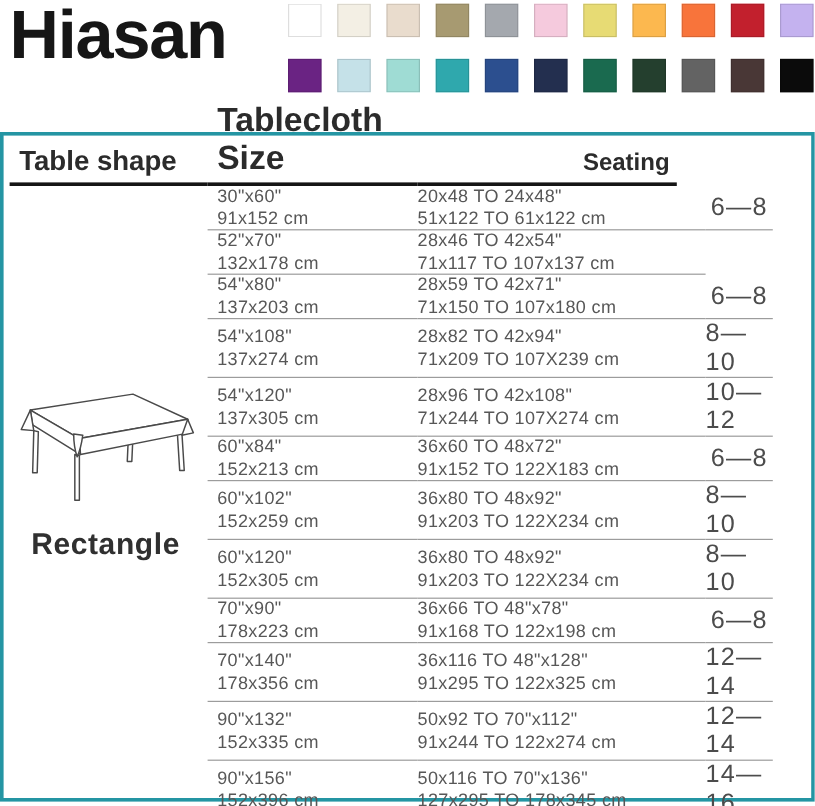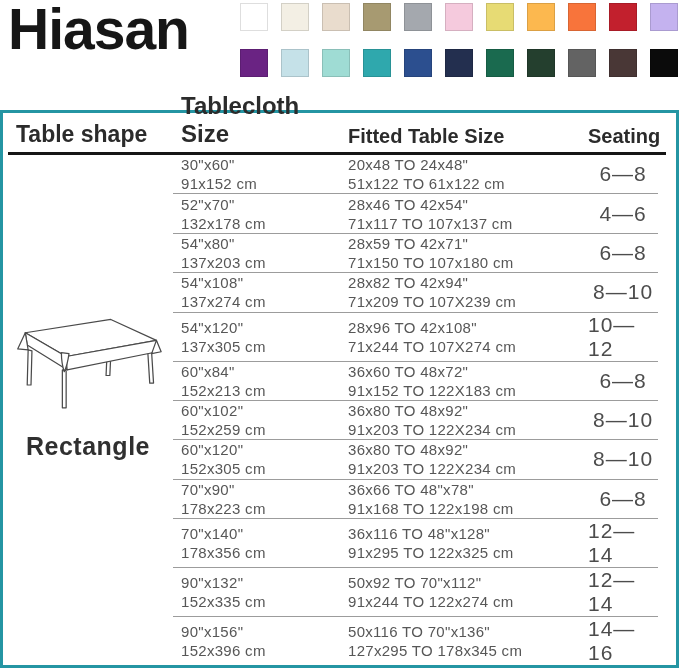--- a/index.html
+++ b/index.html
@@ -27,21 +27,21 @@
   .grid{
     display:grid;height:100%;
     grid-template-columns:170px 175px 240px 1fr;
     grid-template-rows:42px repeat(12,1fr);
   }
   .hc{
     display:flex;align-items:flex-end;padding-bottom:4px;
     border-bottom:3px solid #151515;font-weight:bold;color:#2b2b2b;
   }
   .h-shape{font-size:23px;padding-left:8px;margin-left:5px;}
-  .h-cloth{font-size:24px;padding-left:8px;}
+  .h-cloth{font-size:28px;padding-left:8px;}
   .h-fitted{font-size:20px;}
   .h-seating{font-size:20px;justify-content:flex-end;padding-right:6px;margin-right:24px;}
   .cell{border-bottom:1px solid #9c9c9c;}
   .c-size,.c-fit{
     display:flex;flex-direction:column;justify-content:center;gap:2px;
     font-size:15px;color:#575757;letter-spacing:0.3px;
   }
   .c-size{grid-column:2;padding-left:8px;}
   .c-fit{grid-column:3;}
   .c-seat{
@@ -90,21 +90,20 @@
         <div class="swatch" style="background: rgb(11, 11, 11);"></div>
       </div>
   </div>
 </div>
 
 <div class="panel" style="border-color: rgb(36, 149, 163);">
   <div class="grid">
 
     <div class="hc h-shape">Table shape</div>
     <div class="hc h-cloth">Tablecloth Size</div>
-    <div class="hc h-fitted">Fitted Table Size</div>
     <div class="hc h-seating">Seating</div>
 
     <div class="shape-cell">
       <svg class="shape-svg" viewBox="0 0 160 108" xmlns="http://www.w3.org/2000/svg" fill="#ffffff" stroke="#4a4a4a" stroke-width="1.3" stroke-linejoin="round">
 
         <path d="M17,43 L16,80 L20,80 L21,44 Z"></path>
         <path d="M53,64 L53,104 L57,104 L57,65 Z"></path>
         <path d="M100,48 L99,70 L103,70 L104,48 Z"></path>
         <path d="M143,46 L145,78 L149,78 L147,46 Z"></path>
 
@@ -132,21 +131,20 @@
       <div class="cell c-seat">6—8</div>
 
       <div class="cell c-size">
         <div class="l1">52"x70"</div>
         <div class="l2">132x178 cm</div>
       </div>
       <div class="cell c-fit">
         <div class="l1">28x46 TO 42x54"</div>
         <div class="l2">71x117 TO 107x137 cm</div>
       </div>
-      <div class="cell c-seat">4—6</div>
 
       <div class="cell c-size">
         <div class="l1">54"x80"</div>
         <div class="l2">137x203 cm</div>
       </div>
       <div class="cell c-fit">
         <div class="l1">28x59 TO 42x71"</div>
         <div class="l2">71x150 TO 107x180 cm</div>
       </div>
       <div class="cell c-seat">6—8</div>

